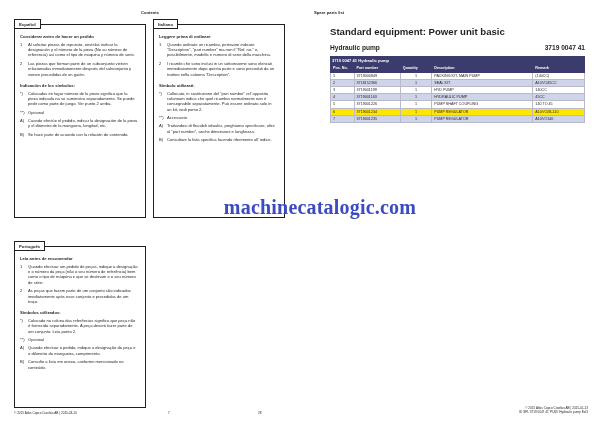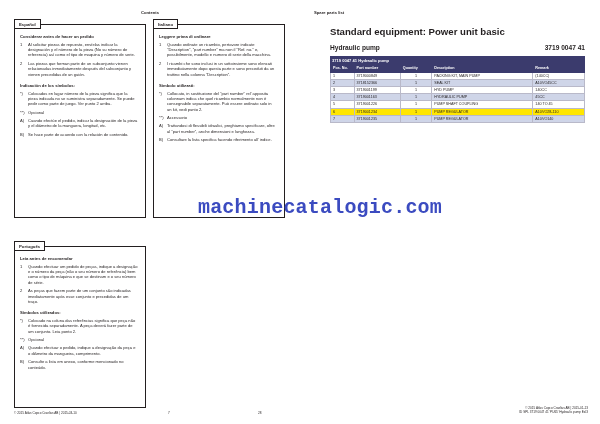--- a/index.html
+++ b/index.html
@@ -52,21 +52,21 @@
   tr.hl td{background:#ffe600;}
   .c-pos{width:20px;}
   .c-part{width:44px;}
   .c-qty{width:28px;text-align:center;}
   .c-desc{width:106px;}
   .c-rem{width:50px;}
 
   .watermark{
     position:absolute;left:180px;top:196px;width:280px;text-align:center;
     font-size:20px;font-weight:bold;color:#3b4bc0;letter-spacing:0.2px;
-    font-family:Liberation Mono, monospace;
+    font-family:Liberation Serif, serif;
   }
 
   .foot{position:absolute;bottom:9px;font-size:3.1px;color:#231f20;}
   .foot-l{left:14px;}
   .foot-pl{left:168px;}
   .foot-pr{left:258px;}
   .foot-r{right:12px;text-align:right;line-height:1.5;}
 </style>
 </head>
 <body>

